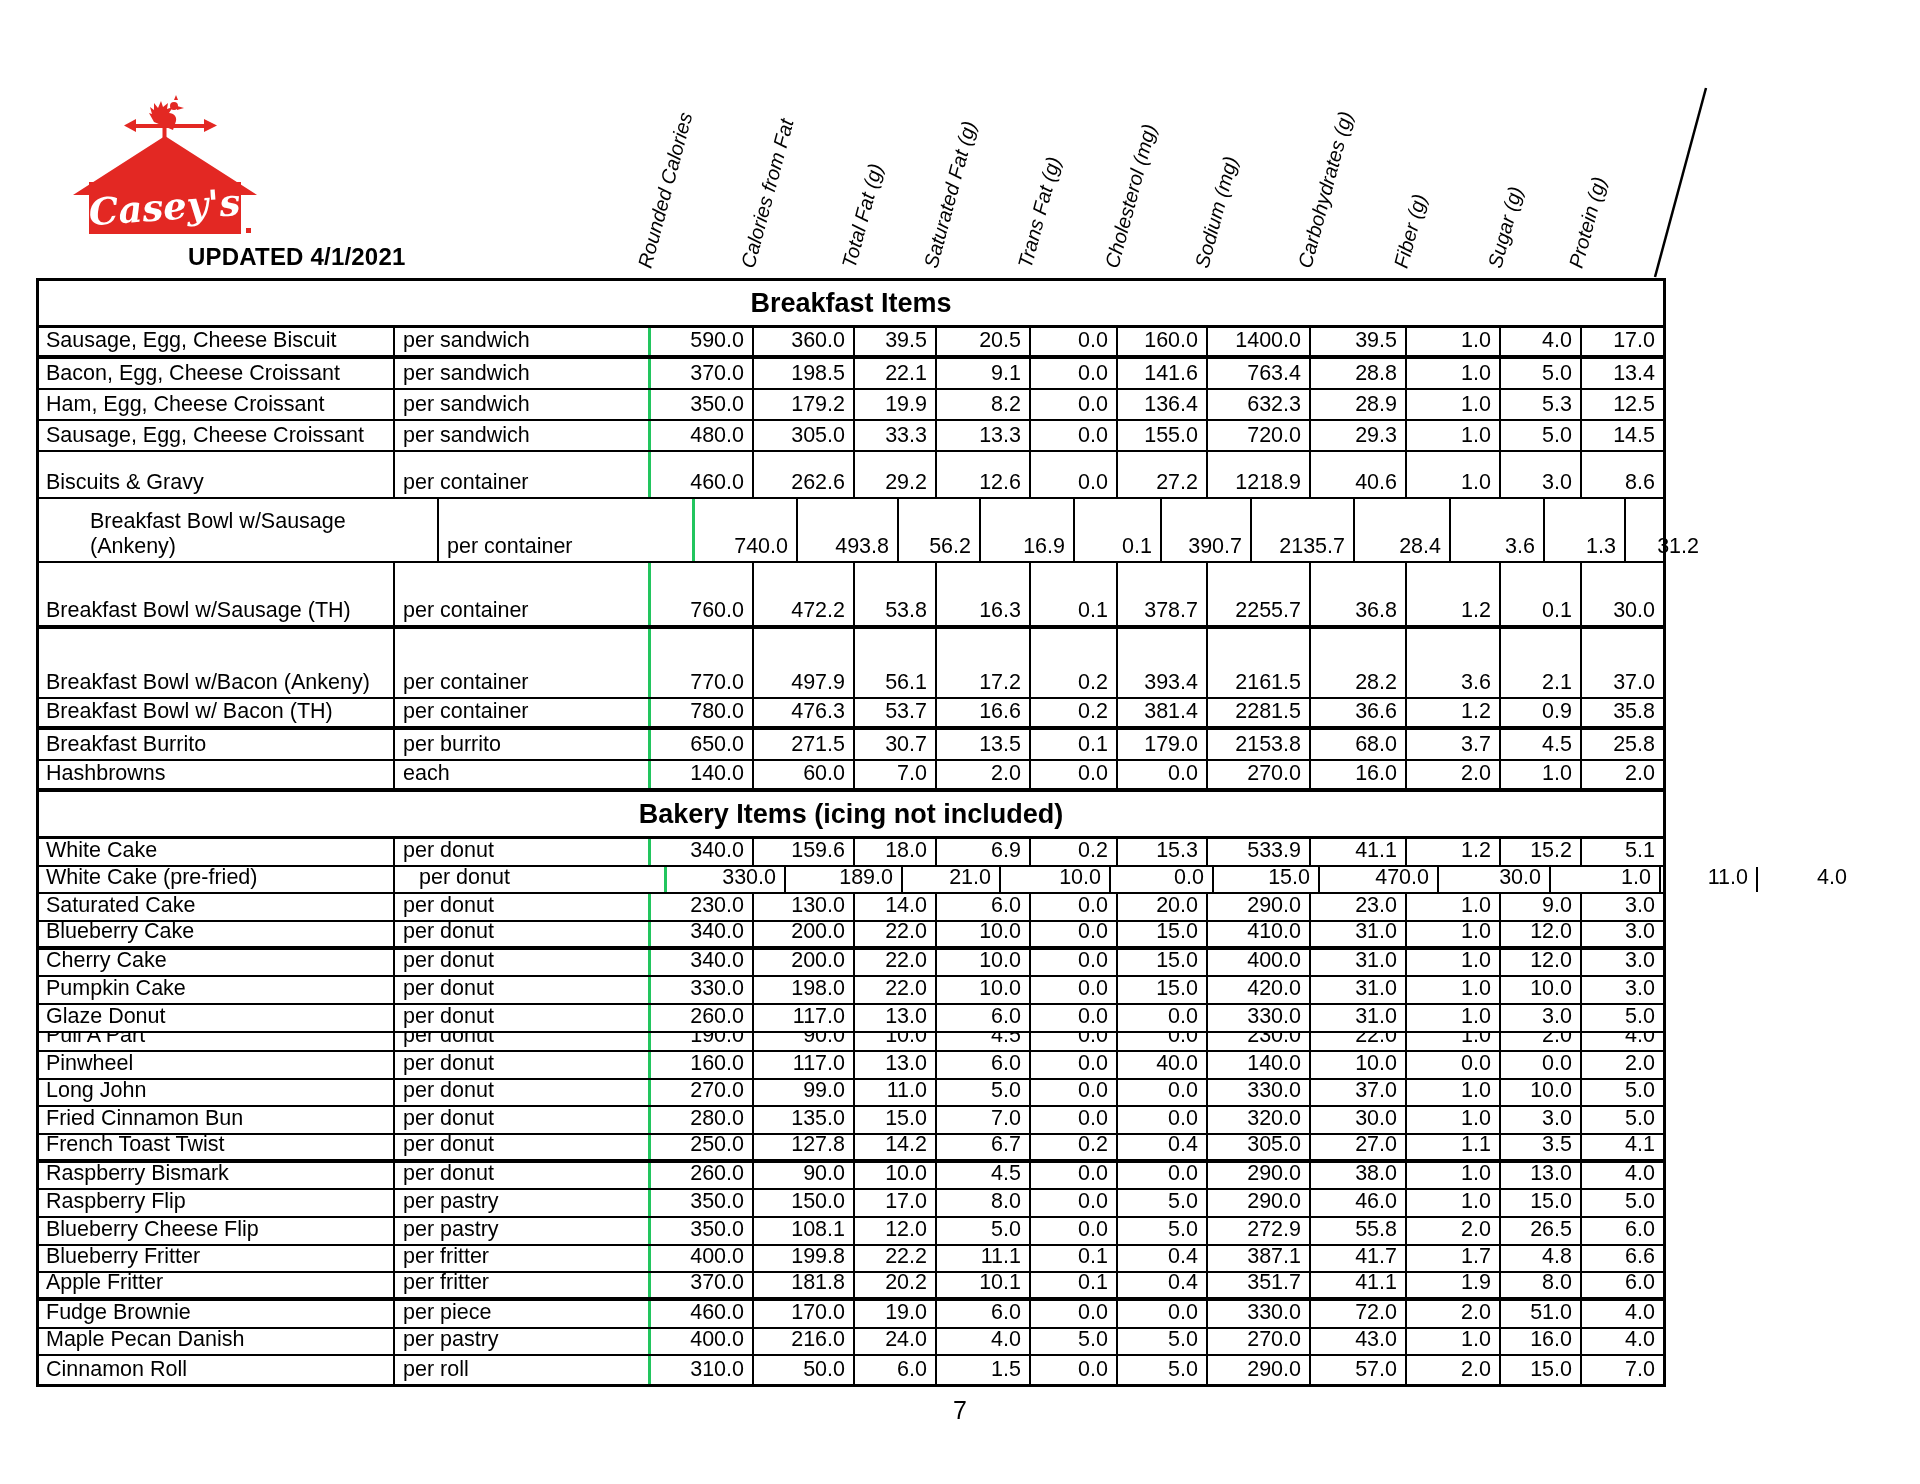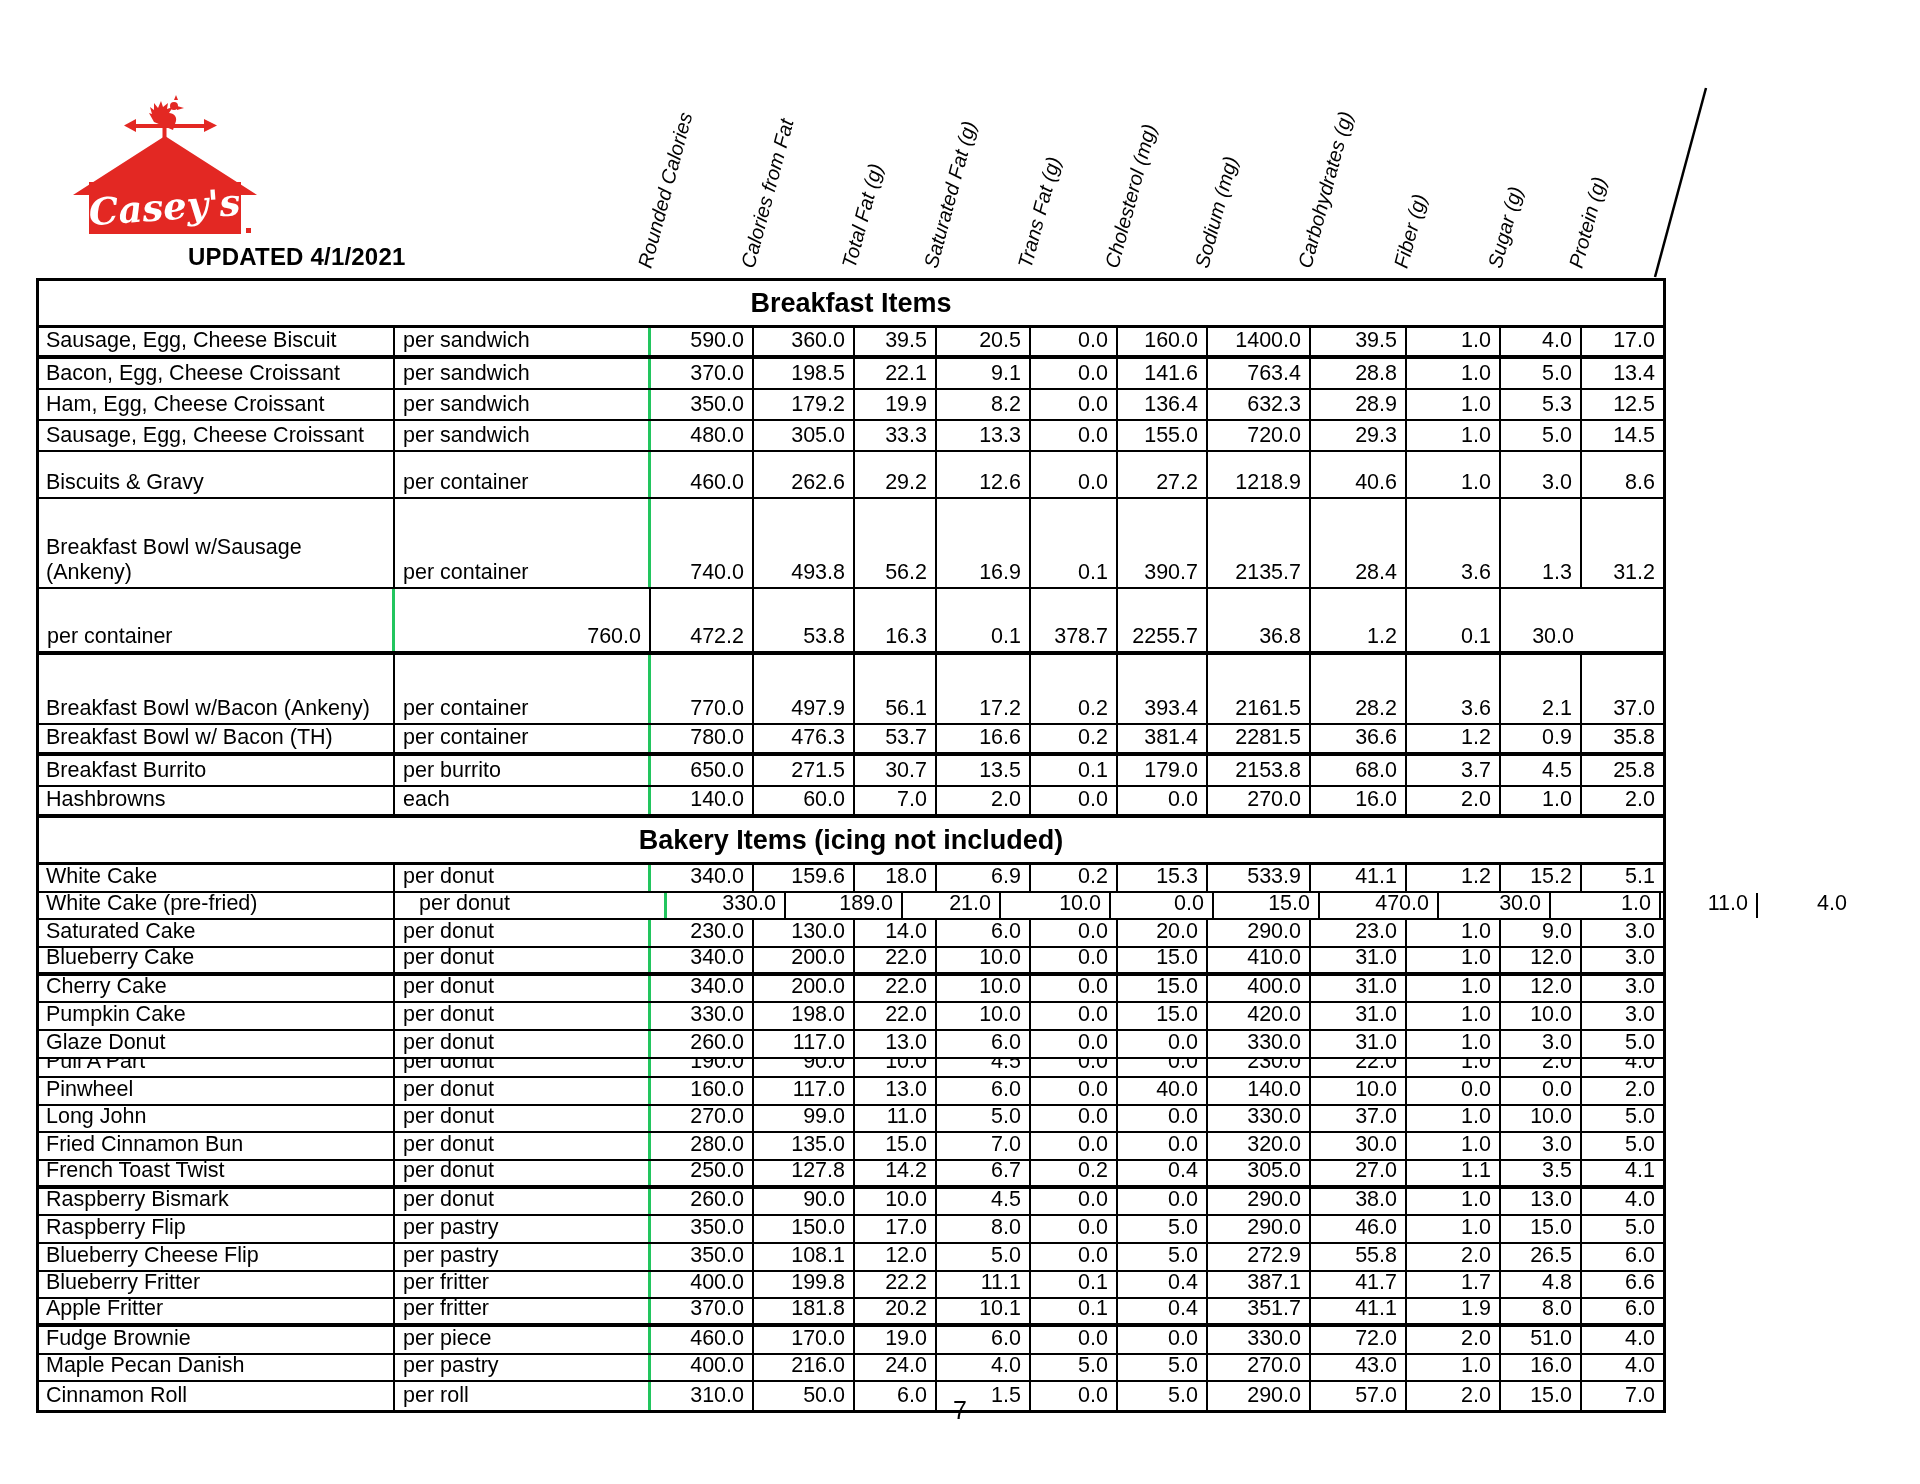--- a/index.html
+++ b/index.html
@@ -146,36 +146,37 @@
       <div class="cell cn">29.2</div>
       <div class="cell cn">12.6</div>
       <div class="cell cn">0.0</div>
       <div class="cell cn">27.2</div>
       <div class="cell cn">1218.9</div>
       <div class="cell cn">40.6</div>
       <div class="cell cn">1.0</div>
       <div class="cell cn">3.0</div>
       <div class="cell cn">8.6</div>
     </div>
-    <div class="row" style="height: 90px;">
+    <div class="row" style="height: 64px; padding-left: 44px;">
       <div class="cell ci">Breakfast Bowl w/Sausage (Ankeny)</div>
       <div class="cell cs">per container</div>
       <div class="cell cn">740.0</div>
       <div class="cell cn">493.8</div>
       <div class="cell cn">56.2</div>
       <div class="cell cn">16.9</div>
       <div class="cell cn">0.1</div>
       <div class="cell cn">390.7</div>
       <div class="cell cn">2135.7</div>
       <div class="cell cn">28.4</div>
       <div class="cell cn">3.6</div>
       <div class="cell cn">1.3</div>
       <div class="cell cn">31.2</div>
     </div>
     <div class="row thick" style="height: 66px;">
+      <div class="cell ci">Breakfast Bowl w/Sausage (TH)</div>
       <div class="cell cs">per container</div>
       <div class="cell cn">760.0</div>
       <div class="cell cn">472.2</div>
       <div class="cell cn">53.8</div>
       <div class="cell cn">16.3</div>
       <div class="cell cn">0.1</div>
       <div class="cell cn">378.7</div>
       <div class="cell cn">2255.7</div>
       <div class="cell cn">36.8</div>
       <div class="cell cn">1.2</div>

